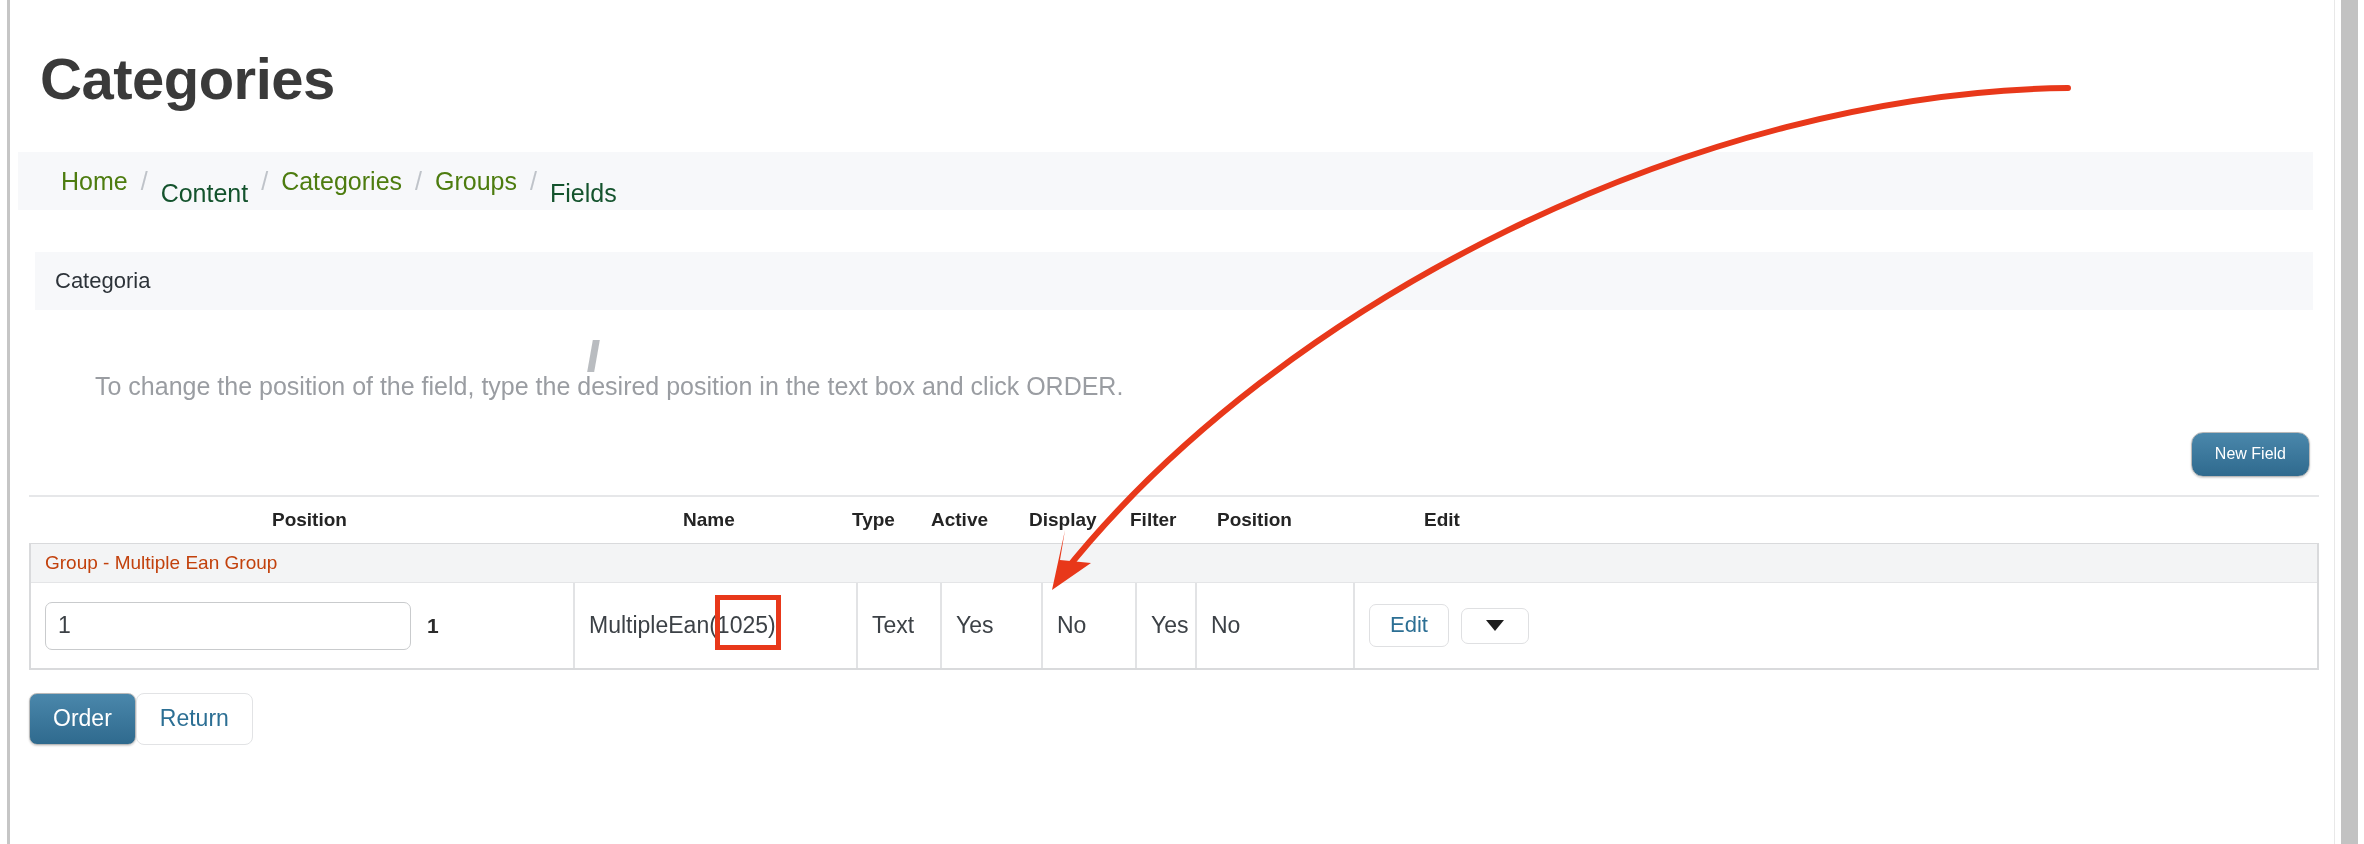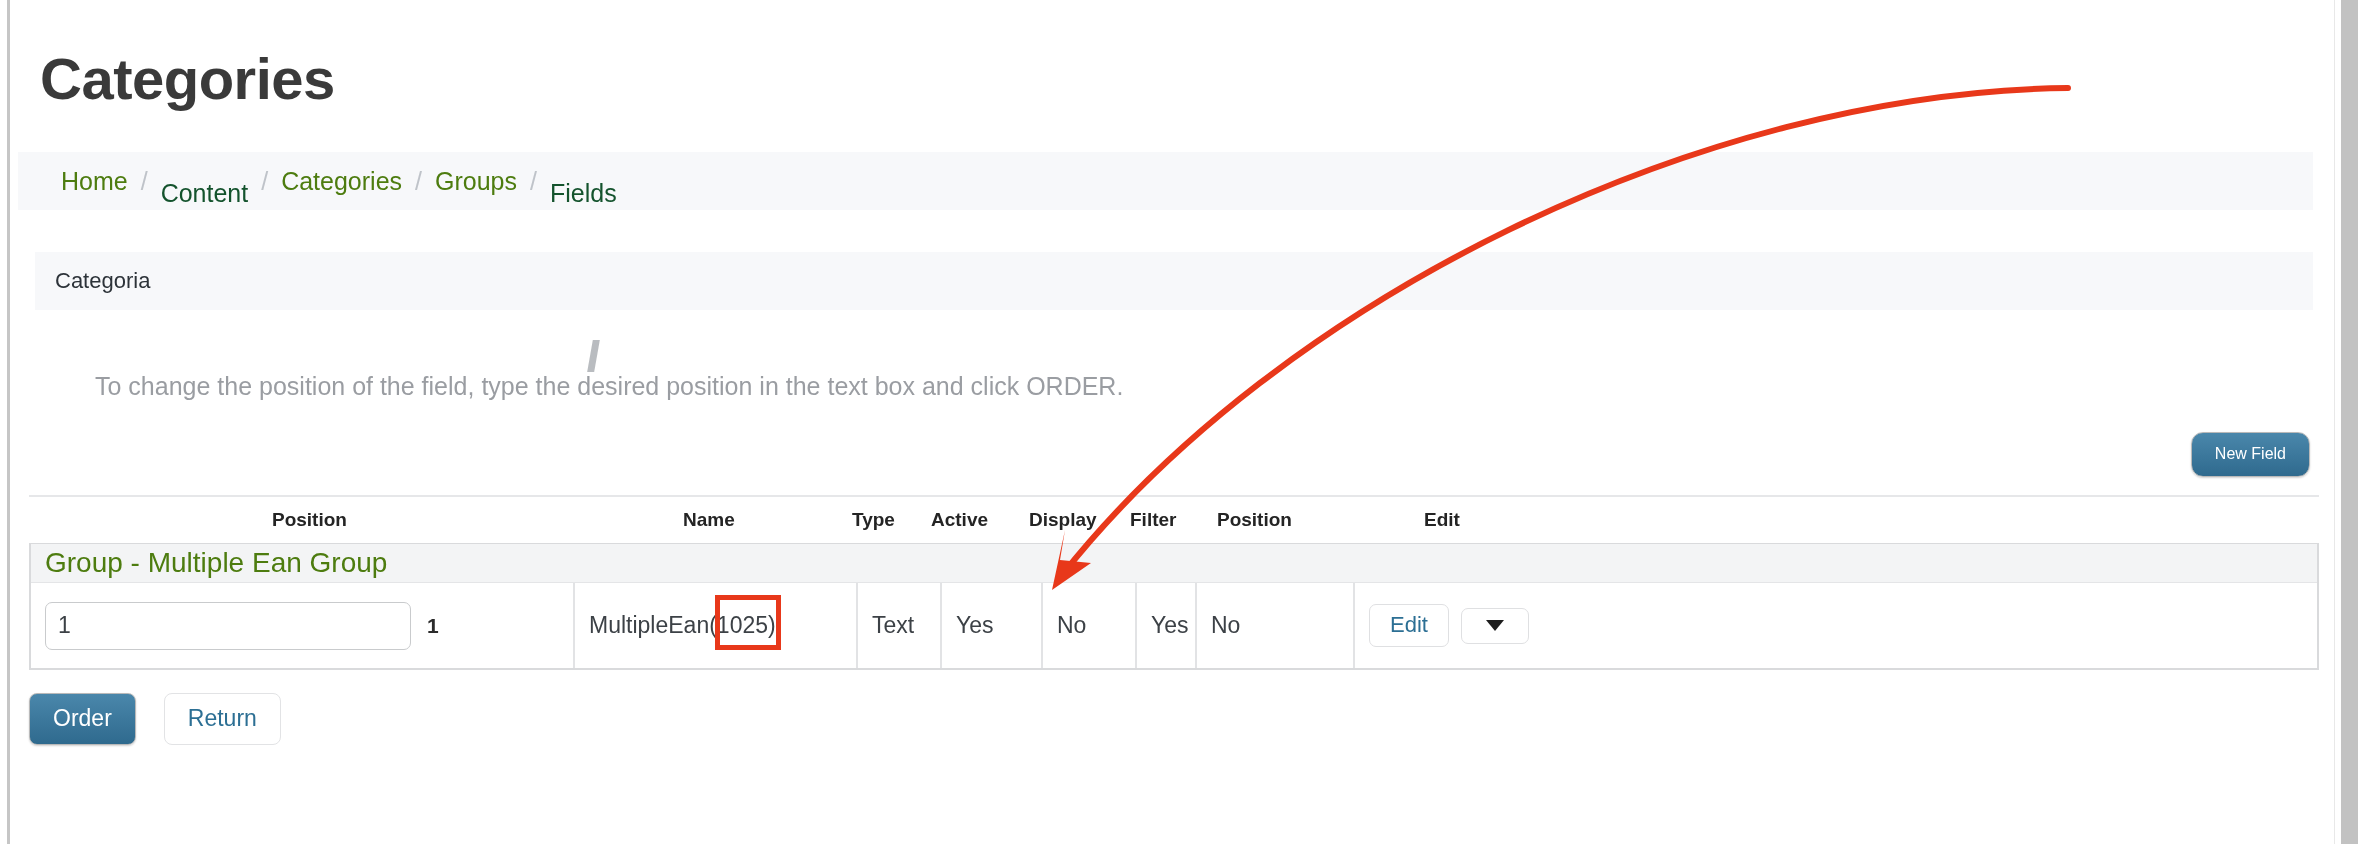--- a/index.html
+++ b/index.html
@@ -145,22 +145,22 @@
     border: 2px solid #d9dadc;
     border-top: 1px solid #d9dadc;
     background: #ffffff;
   }
   .group-row {
     height: 39px;
     background: #f3f4f5;
     display: flex;
     align-items: center;
     padding-left: 14px;
-    font-size: 28px;
-    color: #4d7c0f;
+    font-size: 19px;
+    color: #c2410c;
     border-bottom: 1px solid #e4e5e7;
   }
   .data-row {
     position: relative;
     height: 85px;
     background: #ffffff;
   }
   .cell {
     position: absolute;
     top: 0; height: 85px;
@@ -225,21 +225,21 @@
     width: 0; height: 0;
     border-left: 9px solid transparent;
     border-right: 9px solid transparent;
     border-top: 11px solid #1d1d1d;
   }
 
   
   .bottom-bar {
     position: absolute;
     left: 16px; top: 693px;
-    display: flex; align-items: center; gap: 28px;
+    display: flex; align-items: center;
   }
   .btn-order {
     padding: 13px 23px 14px 23px;
     font-size: 23px;
     color: #ffffff;
     background: linear-gradient(to bottom, #4a87ab 0%, #2f6a8e 100%);
     border: 1px solid #b9b9b9;
     border-radius: 8px;
     box-shadow: 0 1px 2px rgba(0,0,0,0.18);
     cursor: pointer;

